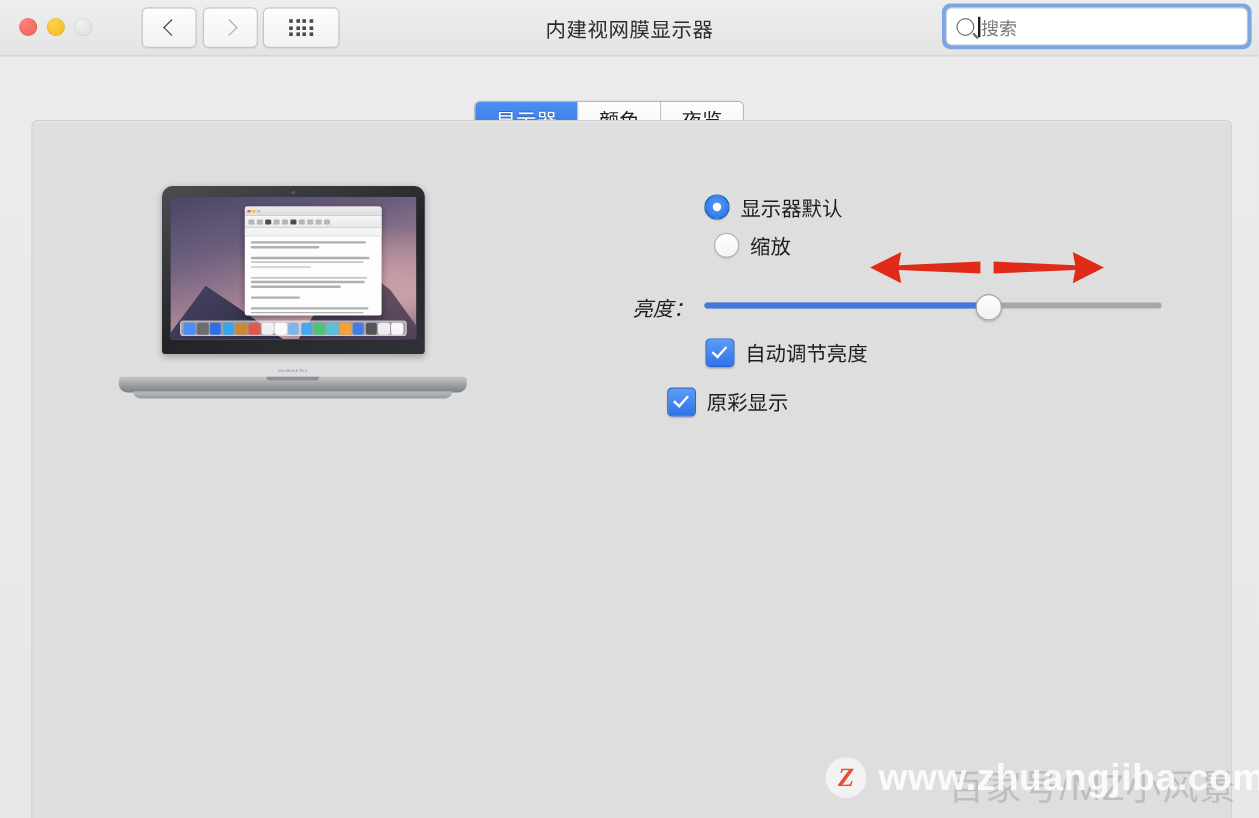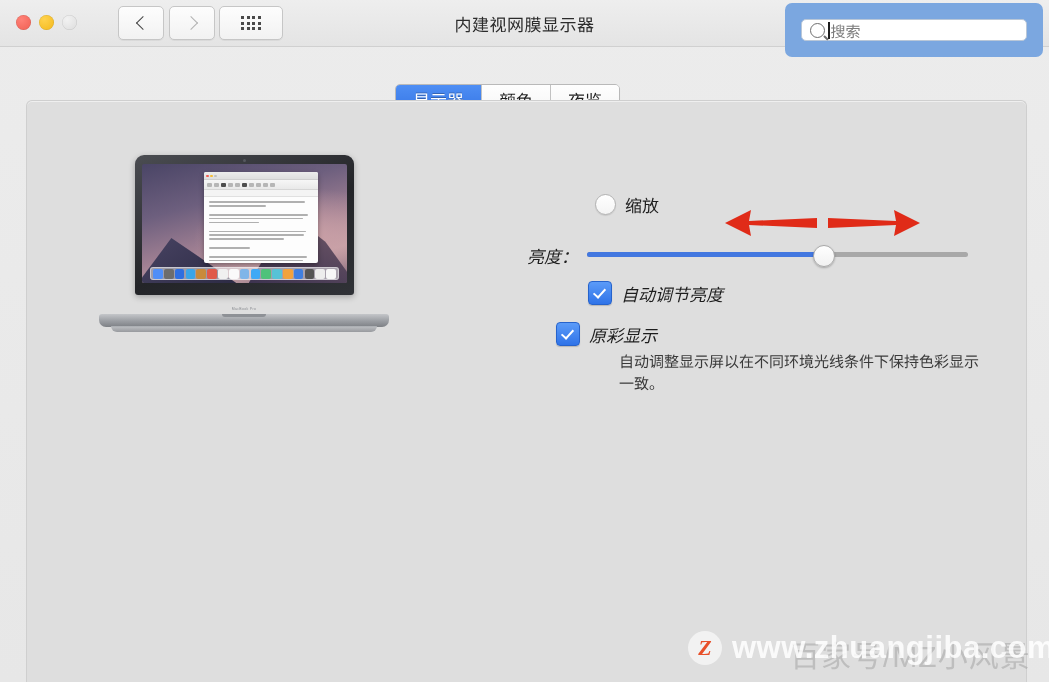--- a/index.html
+++ b/index.html
@@ -97,24 +97,24 @@
     width: 1049px;
     text-align: center;
     font-size: 17px;
     color: #2b2b2b;
     letter-spacing: .5px;
   }
 
   .searchwrap {
     position: absolute;
     right: 6px; top: 3px;
-    width: 258px; height: 54px;
+    width: 258px; height: 38px;
     border-radius: 7px;
     background: #7ba7e0;
-    padding: 16px;
+    padding: 3px;
     box-sizing: border-box;
   }
   .searchfield {
     width: 100%; height: 100%;
     background: #fff;
     border: 1px solid #b9c7d8;
     border-radius: 5px;
     display: flex;
     align-items: center;
     padding-left: 8px;
@@ -415,23 +415,22 @@
     border-radius: 50%;
     background: linear-gradient(#ffffff, #f1f1f1);
     border: 1px solid #a9a9a9;
     box-shadow: 0 1px 2px rgba(0,0,0,.25);
   }
 
   
   .check-row {
     position: absolute;
     display: flex;
-    align-items: flex-start;
+    align-items: center;
     gap: 9px;
-    font-style: italic;
   }
   #check-autobright { left: 588px; top: 281px; }
   #check-truetone   { left: 556px; top: 322px; }
   .checkbox {
     width: 22px; height: 22px;
     border-radius: 4px;
     background: linear-gradient(#5b9bf8, #2f73e8);
     border: 1px solid #2663cc;
     box-shadow: 0 1px 1px rgba(0,0,0,.18);
     position: relative;
@@ -621,20 +620,24 @@
           <i style="background:#f7f7f7"></i>
         </div>
       </div>
     </div>
     <div class="base"></div>
     <div class="foot"></div>
     <div class="modellabel">MacBook Pro</div>
   </div>
 
 
+  <div class="radio-row" id="radio-default">
+    <span class="radio on"></span>
+    <span class="ctl-text">显示器默认</span>
+  </div>
 
   <div class="radio-row" id="radio-scaled">
     <span class="radio off"></span>
     <span class="ctl-text">缩放</span>
   </div>
 
   <div class="row-label" id="label-brightness">亮度：</div>
 
   <div class="slider">
     <div class="track"></div>
@@ -654,21 +657,20 @@
   <div class="check-row" id="check-autobright">
     <span class="checkbox"></span>
     <span class="ctl-text">自动调节亮度</span>
   </div>
 
   <div class="check-row" id="check-truetone">
     <span class="checkbox"></span>
     <span class="ctl-text">原彩显示</span>
   </div>
 
-  <div class="desc">自动调整显示屏以在不同环境光线条件下保持色彩显示一致。</div>
 
   <div class="wm-cn">百家号/MZ小风景</div>
   <div class="watermark">
     <span class="wm-badge">Z</span>
     <span class="wm-text">www.zhuangjiba.com</span>
   </div>
 
 </div>
 
 </body></html>

